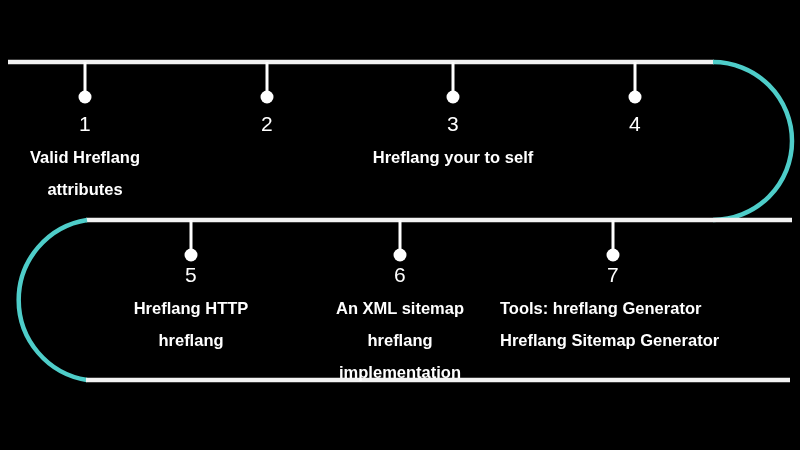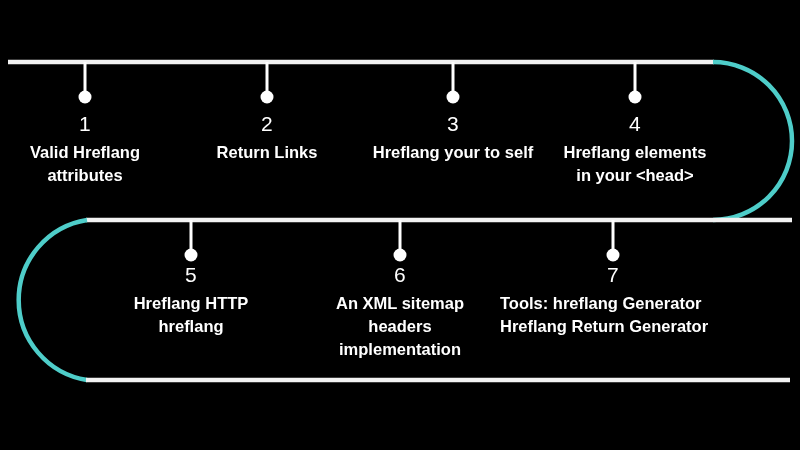--- a/index.html
+++ b/index.html
@@ -39,21 +39,21 @@
     font-size: 21px;
     font-weight: 400;
     line-height: 24px;
     letter-spacing: 0.2px;
     color: #ffffff;
     white-space: nowrap;
   }
   .node-label {
     font-size: 16.5px;
     font-weight: 700;
-    line-height: 23px;
+    line-height: 32px;
     color: #ffffff;
     margin-top: 5px;
   }
   .node.center {
     transform: translateX(-50%);
   }
   .node.leftalign {
     text-align: left;
   }
   .node.leftalign .node-number {
@@ -108,41 +108,39 @@
     </g>
   </svg>
 
   <div class="node center" style="left:85px; top:112px; width:170px;">
     <div class="node-number">1</div>
     <div class="node-label">Valid Hreflang attributes</div>
   </div>
 
   <div class="node center" style="left:267px; top:112px; width:170px;">
     <div class="node-number">2</div>
-    <div class="node-label">Return Links</div>
   </div>
 
   <div class="node center" style="left:453px; top:112px; width:170px;">
     <div class="node-number">3</div>
     <div class="node-label">Hreflang your to self</div>
   </div>
 
   <div class="node center" style="left:635px; top:112px; width:160px;">
     <div class="node-number">4</div>
-    <div class="node-label">Hreflang elements in your &lt;head&gt;</div>
   </div>
 
   <div class="node center" style="left:191px; top:263px; width:180px;">
     <div class="node-number">5</div>
     <div class="node-label">Hreflang HTTP hreflang</div>
   </div>
 
   <div class="node center" style="left:400px; top:263px; width:180px;">
     <div class="node-number">6</div>
-    <div class="node-label">An XML sitemap headers implementation</div>
+    <div class="node-label">An XML sitemap hreflang implementation</div>
   </div>
 
   <div class="node leftalign" style="left:500px; top:263px; width:260px;">
     <div class="node-number" style="width:226px;">7</div>
-    <div class="node-label">Tools: hreflang Generator Hreflang Return Generator</div>
+    <div class="node-label">Tools: hreflang Generator Hreflang Sitemap Generator</div>
   </div>
 
 </div>
 
 </body></html>

